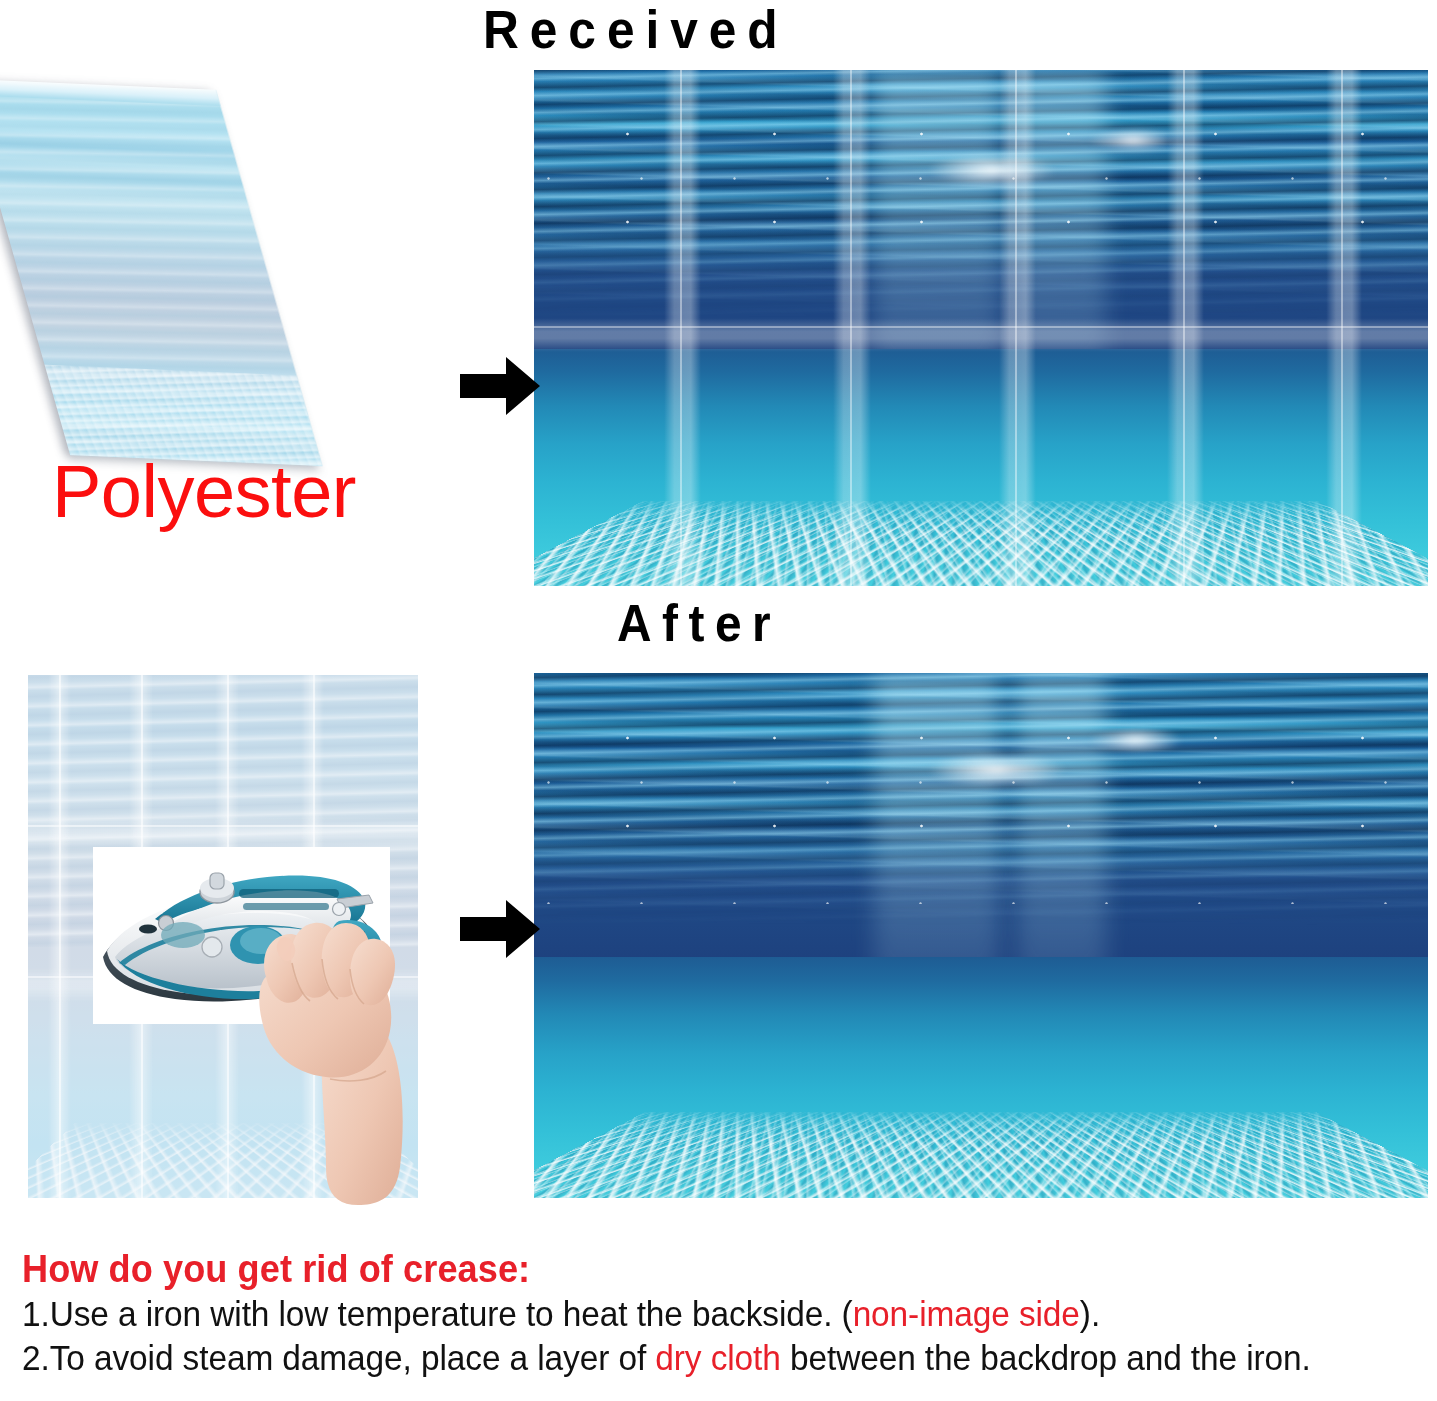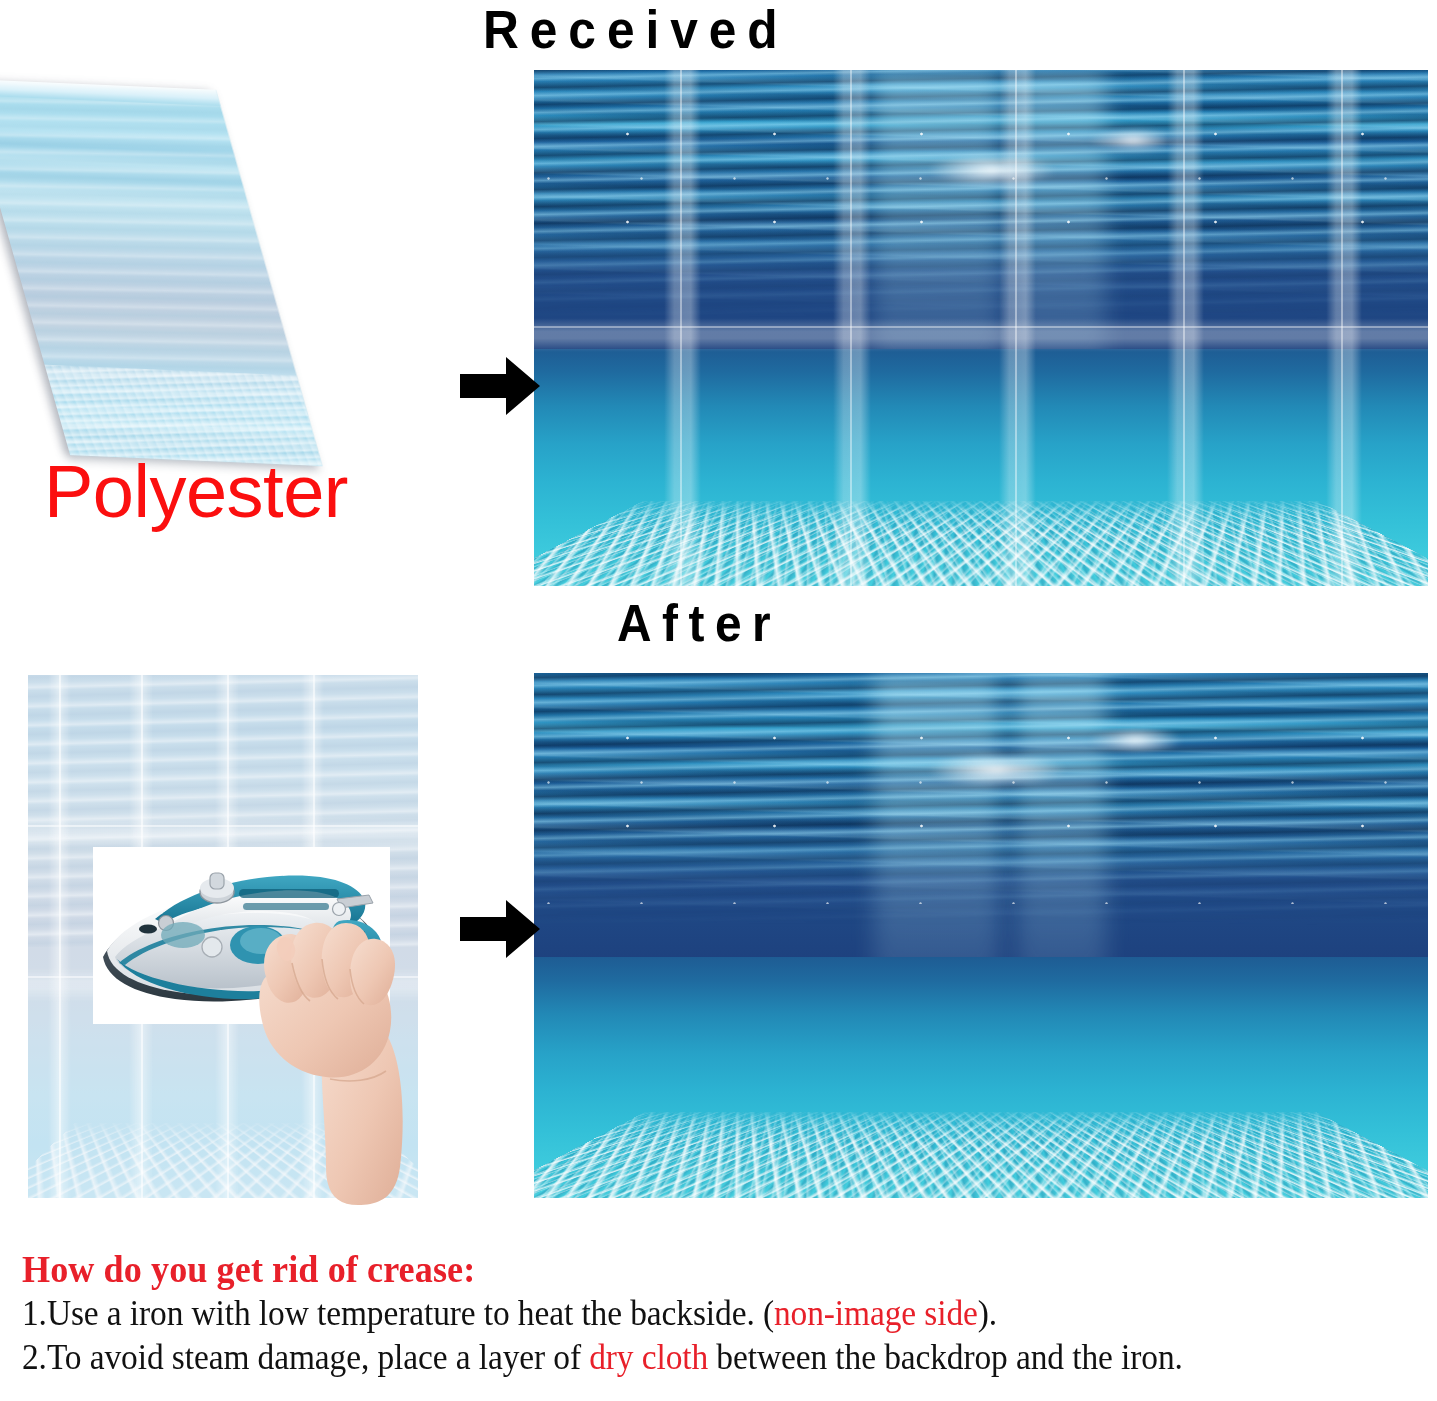--- a/index.html
+++ b/index.html
@@ -35,21 +35,21 @@
   }
   #title-after {
     left: 617px;
     top: 597px;
     font-size: 52px;
   }
 
   
   #polyester-label {
     position: absolute;
-    left: 44px;
+    left: 52px;
     top: 455px;
     font-size: 74px;
     font-weight: normal;
     color: #fb0f0f;
     letter-spacing: -0.5px;
     line-height: 1;
     z-index: 6;
   }
 
   
@@ -383,21 +383,21 @@
     z-index: 5;
     pointer-events: none;
   }
 
   
   #instructions {
     position: absolute;
     left: 22px;
     top: 1248px;
     width: 1410px;
-    font-family: Liberation Serif, serif;
+    font-family: Liberation Sans, sans-serif;
   }
   #instr-heading {
     font-size: 38px;
     font-weight: bold;
     color: #e8202a;
     line-height: 1.15;
     letter-spacing: 0.1px;
     transform: scaleX(0.95);
     transform-origin: left center;
   }

